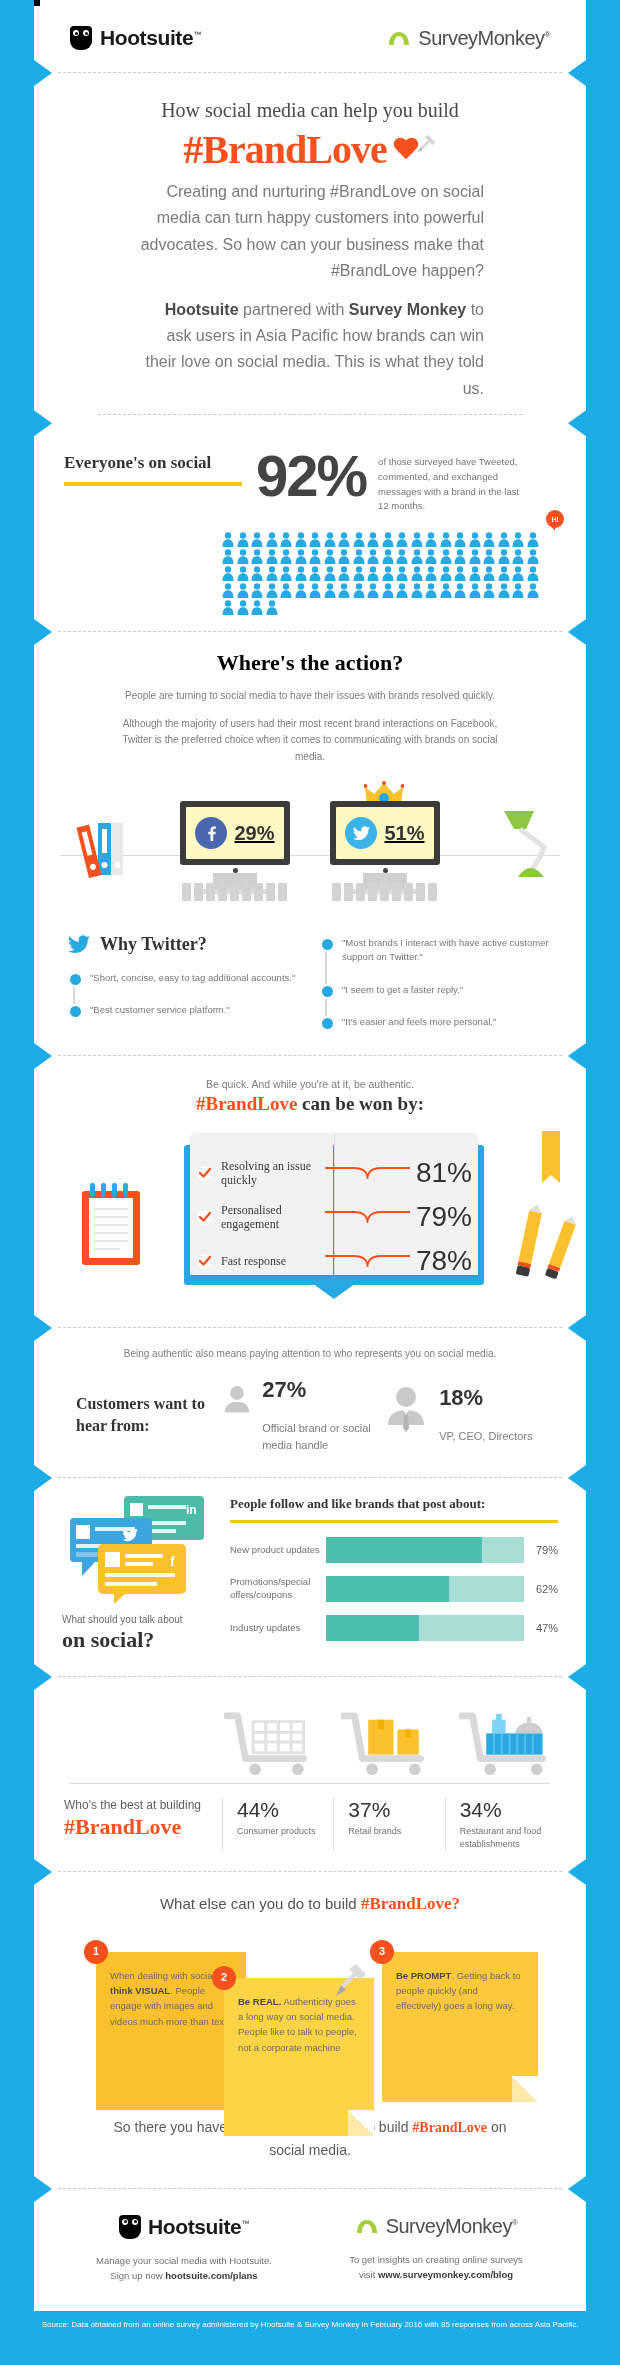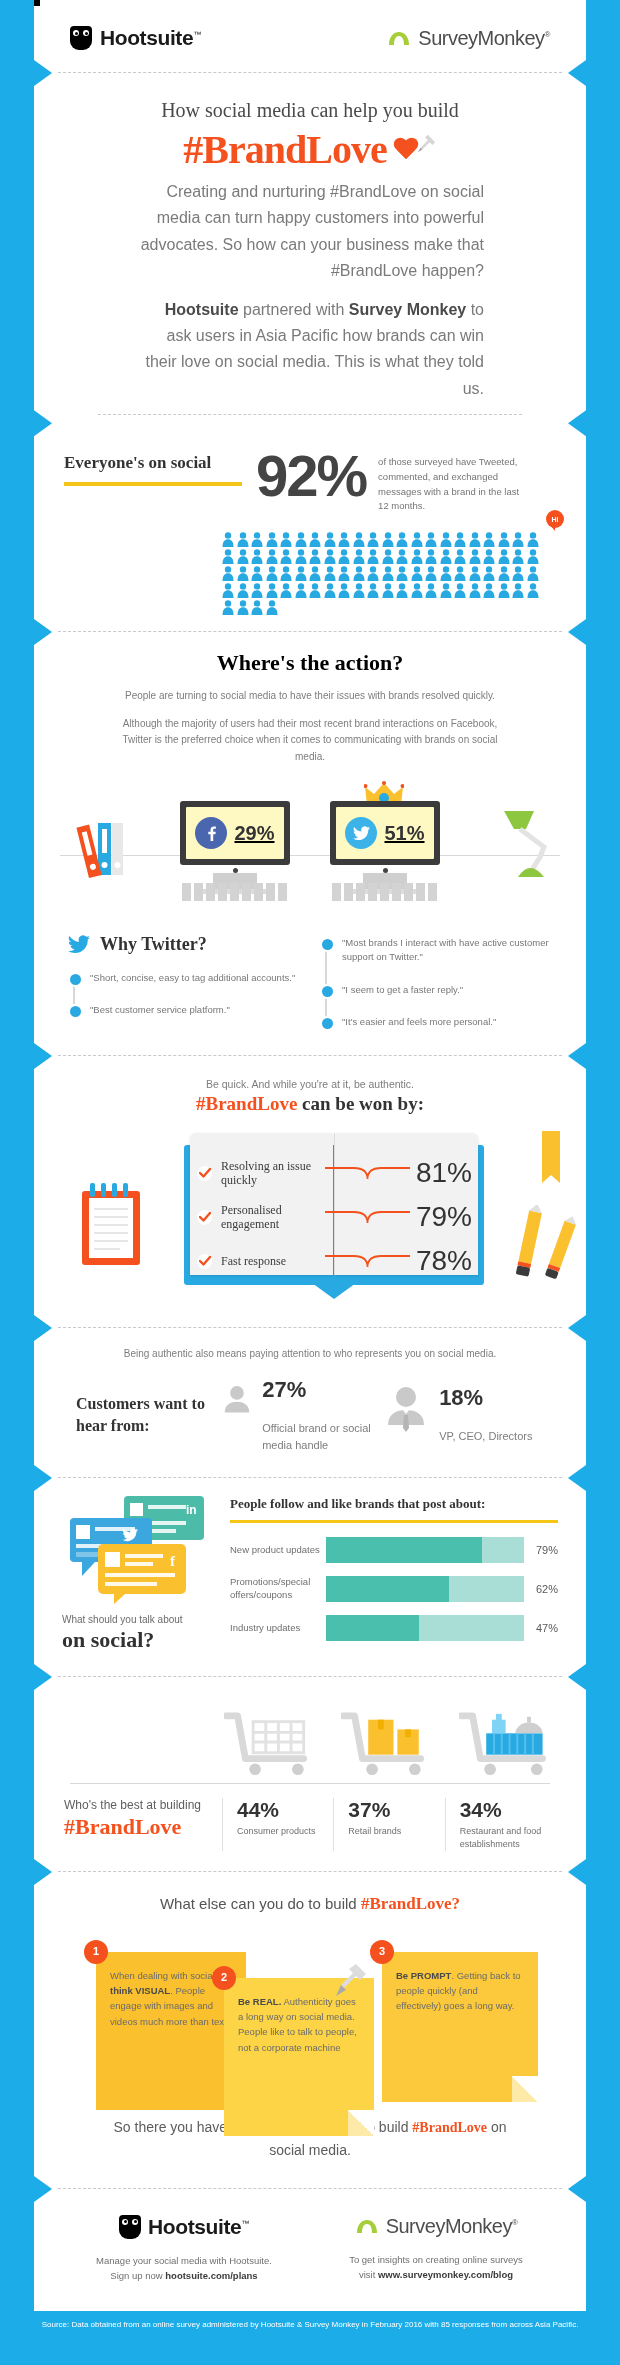--- a/index.html
+++ b/index.html
@@ -253,21 +253,21 @@
   .cartcols{display:flex;margin-top:14px;}
   .cartcols .who{width:158px;}
   .cartcols .who .a{color:#5e5e5e;font-size:12px;}
   .cartcols .who .b{
     font-family:"Liberation Serif",serif;font-weight:bold;font-size:22px;color:#F4511E;margin-top:2px;
   }
   .cartcols .cell{
     flex:1;padding-left:14px;border-left:1px solid #e0e0e0;
   }
   .cartcols .cell:first-of-type{border-left:none;}
-  .cartcols .cell .n{font-family:"Liberation Sans",sans-serif;font-weight:bold;font-size:21px;color:#333;}
+  .cartcols .cell .n{font-family:"Liberation Sans",sans-serif;font-weight:normal;font-size:21px;color:#333;}
   .cartcols .cell .c{color:#6f6f6f;font-size:9px;line-height:1.45;margin-top:3px;}
 
   
   .stick-head{text-align:center;padding:22px 30px 0;font-size:15px;color:#555;}
   .stick-head .hl{font-family:"Liberation Serif",serif;font-weight:bold;color:#F4511E;font-size:17px;}
   .notes{position:relative;height:180px;margin-top:16px;}
   .note{position:absolute;padding:16px 14px;color:#6b6b6b;font-size:9.5px;line-height:1.6;}
   .note b{color:#4a4a4a;}
   .note .badge{
     position:absolute;left:-12px;top:-12px;width:24px;height:24px;border-radius:50%;

